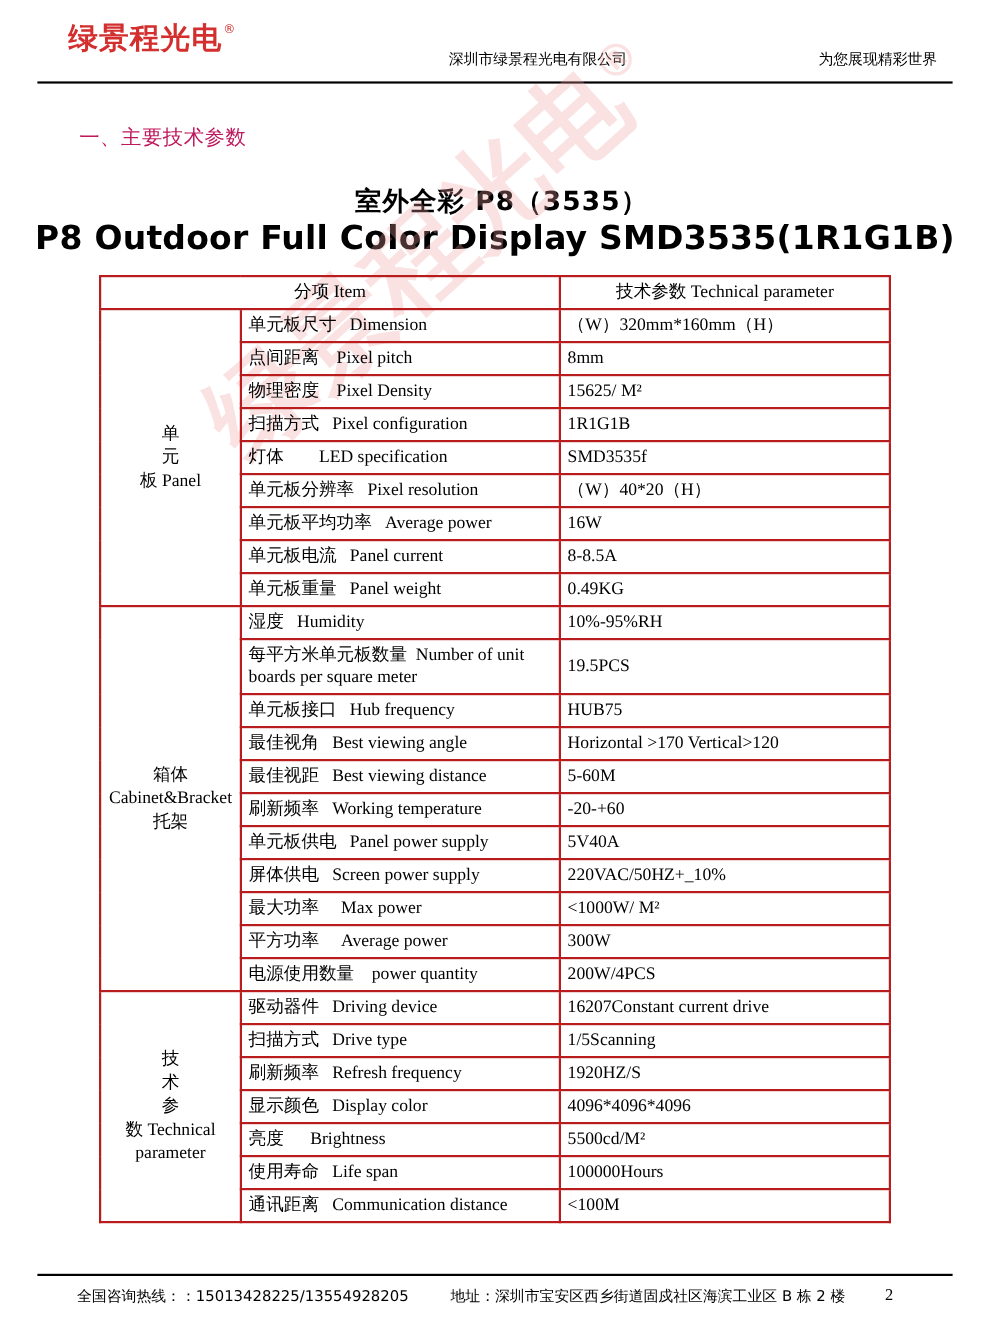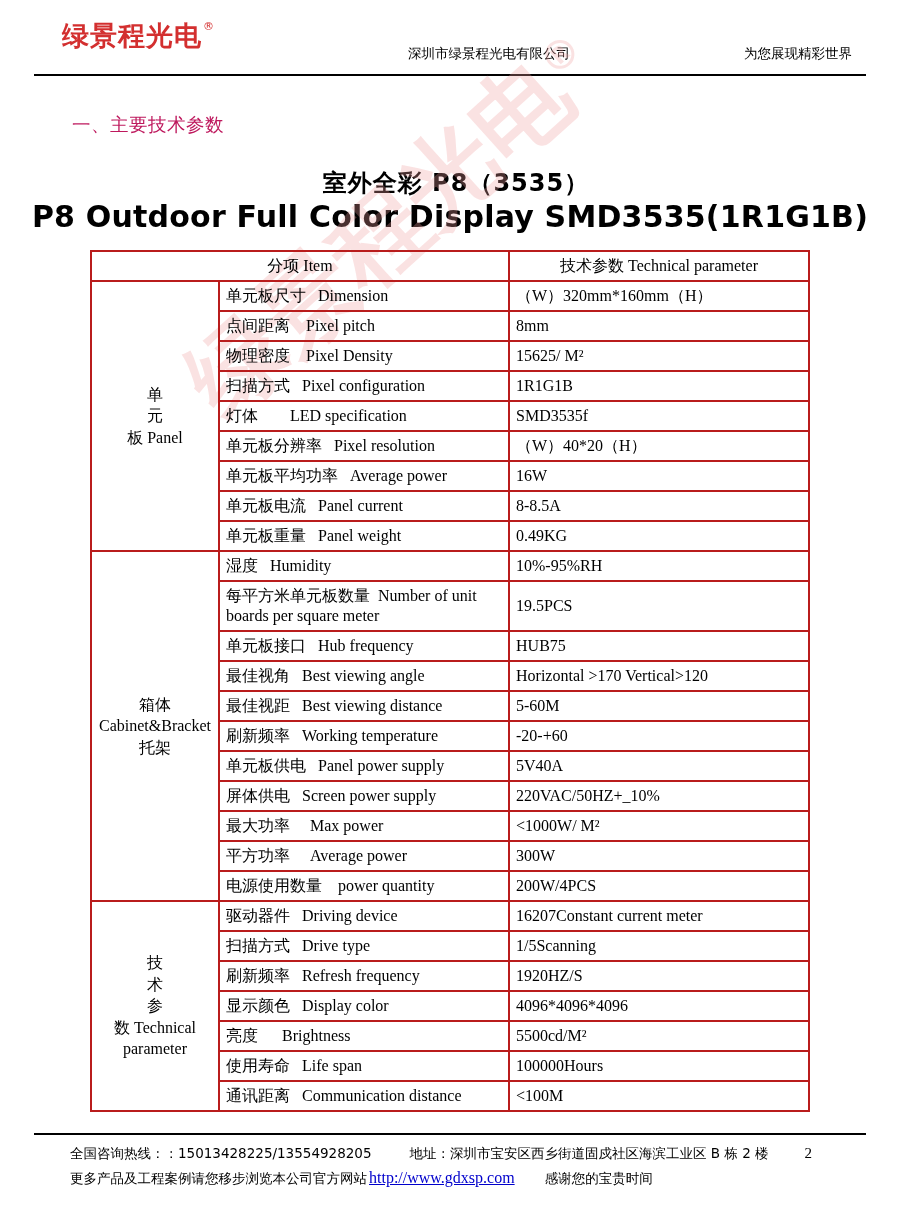--- a/index.html
+++ b/index.html
@@ -376,21 +376,21 @@
           <span>技</span>
           <span>术</span>
           <span>参</span>
           <span>数  Technical</span>
           <span>parameter</span>
         </td>
         <td>
           <span>驱动器件</span>&nbsp;&nbsp;
           <span>Driving device</span>
         </td>
-        <td>16207Constant current meter</td>
+        <td>16207Constant current drive</td>
       </tr>
       <tr class="row-h">
         <td>
           <span>扫描方式</span>&nbsp;&nbsp;
           <span>Drive type</span>
         </td>
         <td>1/5Scanning</td>
       </tr>
       <tr class="row-h">
         <td>
@@ -430,18 +430,13 @@
     </tbody>
   </table>
 </div>
 
 <div class="page-footer">
   <div class="footer-line1">
     <span class="footer-hotline">全国咨询热线：：15013428225/13554928205</span>
     <span class="footer-addr">地址：深圳市宝安区西乡街道固戍社区海滨工业区 B 栋 2 楼</span>
     <span class="footer-pageno">2</span>
   </div>
-  <div class="footer-line2">
-    <span>更多产品及工程案例请您移步浏览本公司官方网站</span>
-    <a class="footer-url" href="#">http://www.gdxsp.com</a>
-    <span class="footer-thanks">感谢您的宝贵时间</span>
-  </div>
 </div>
 
 </body></html>

